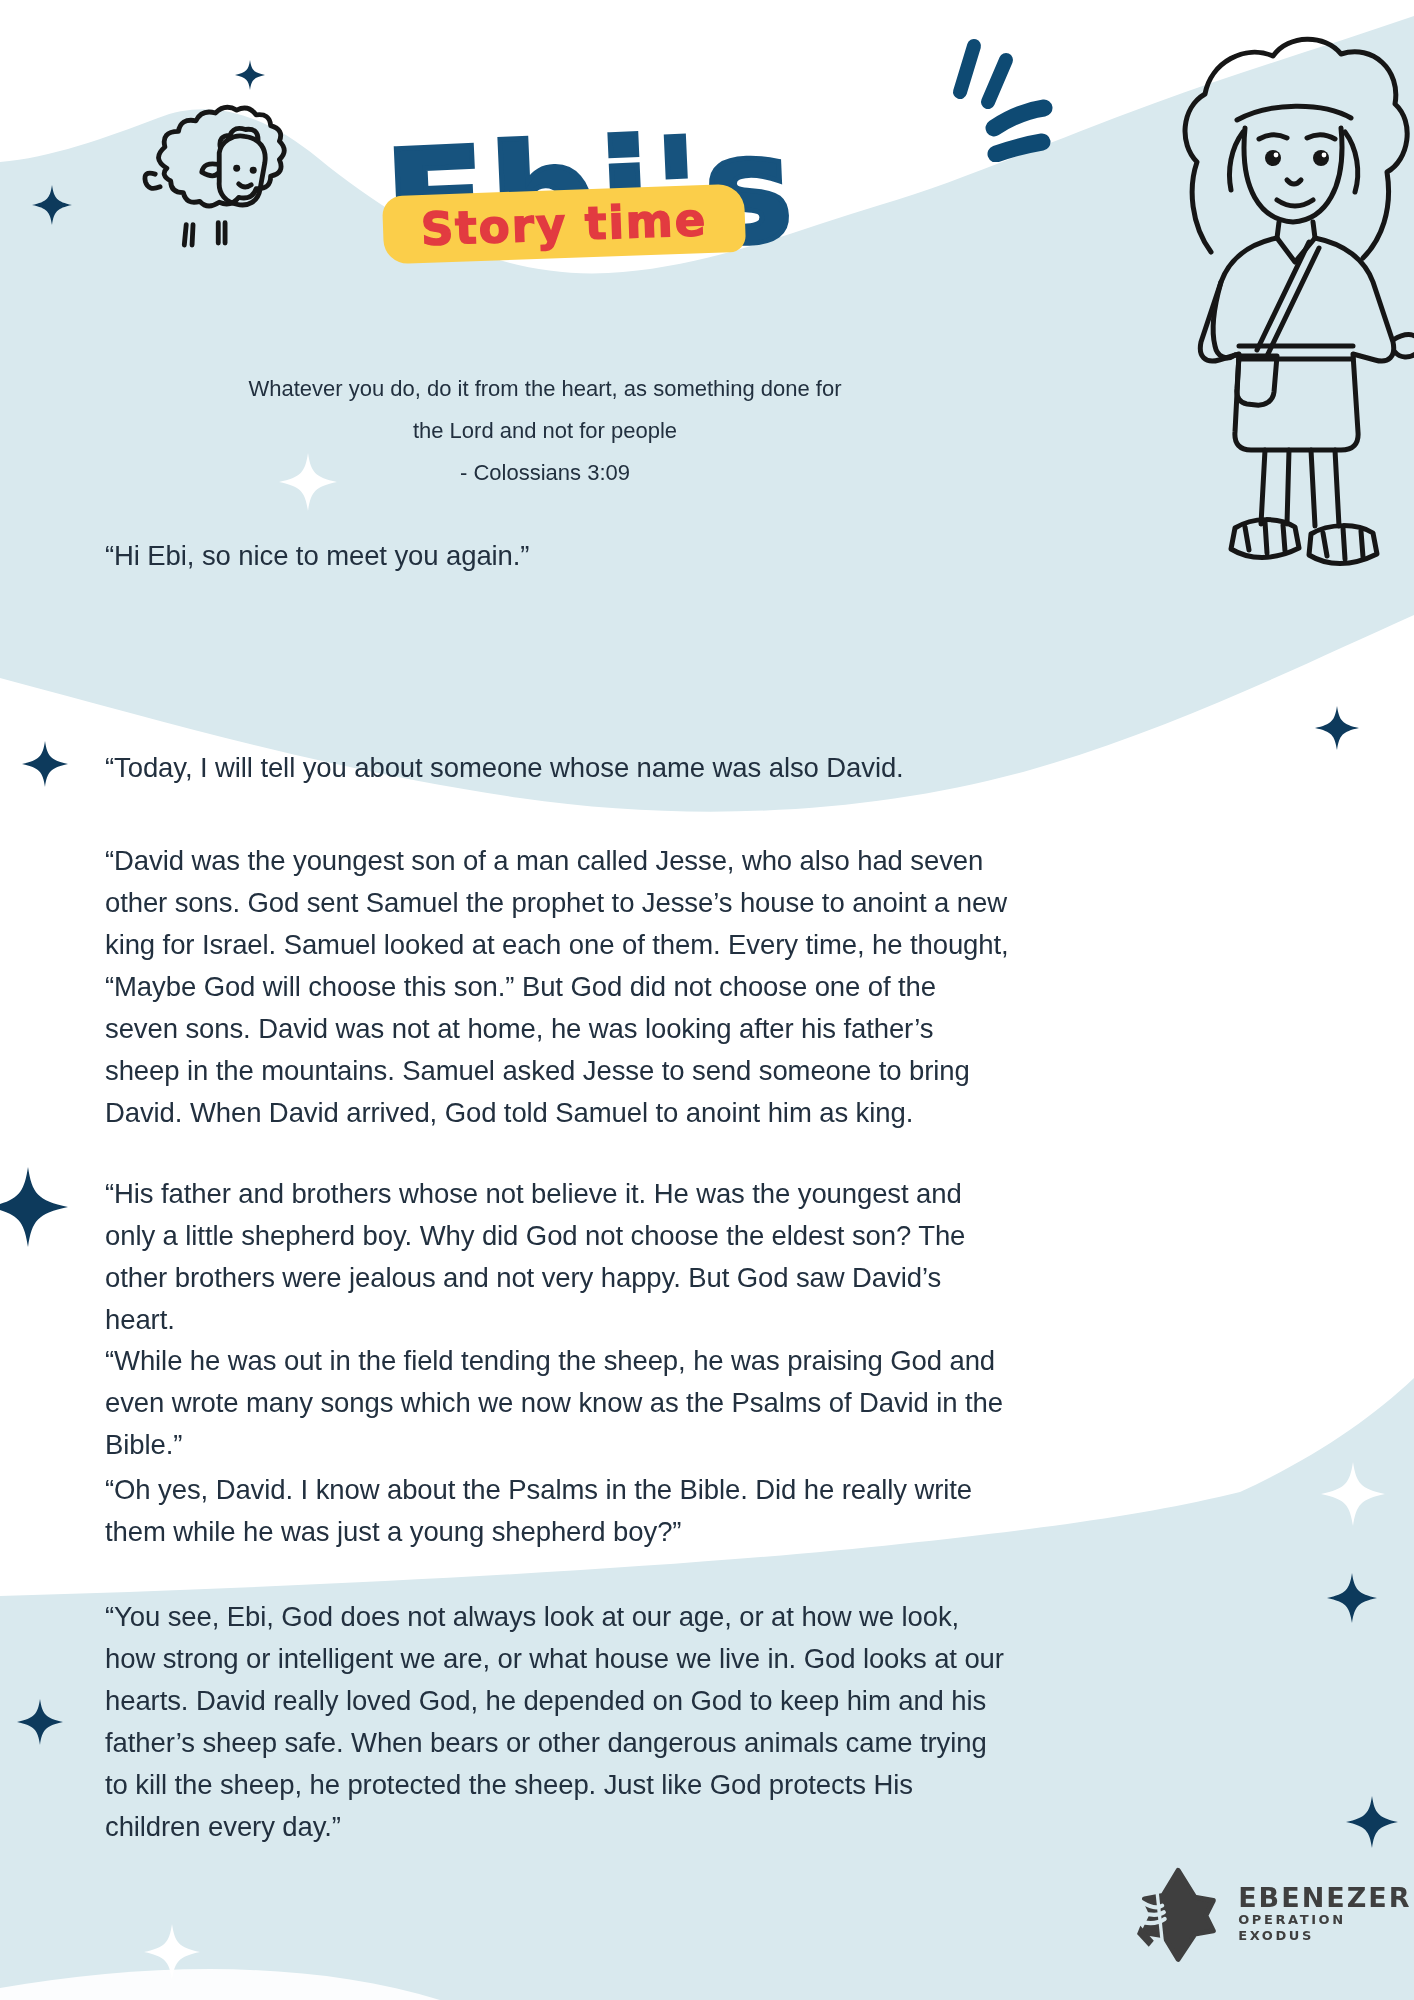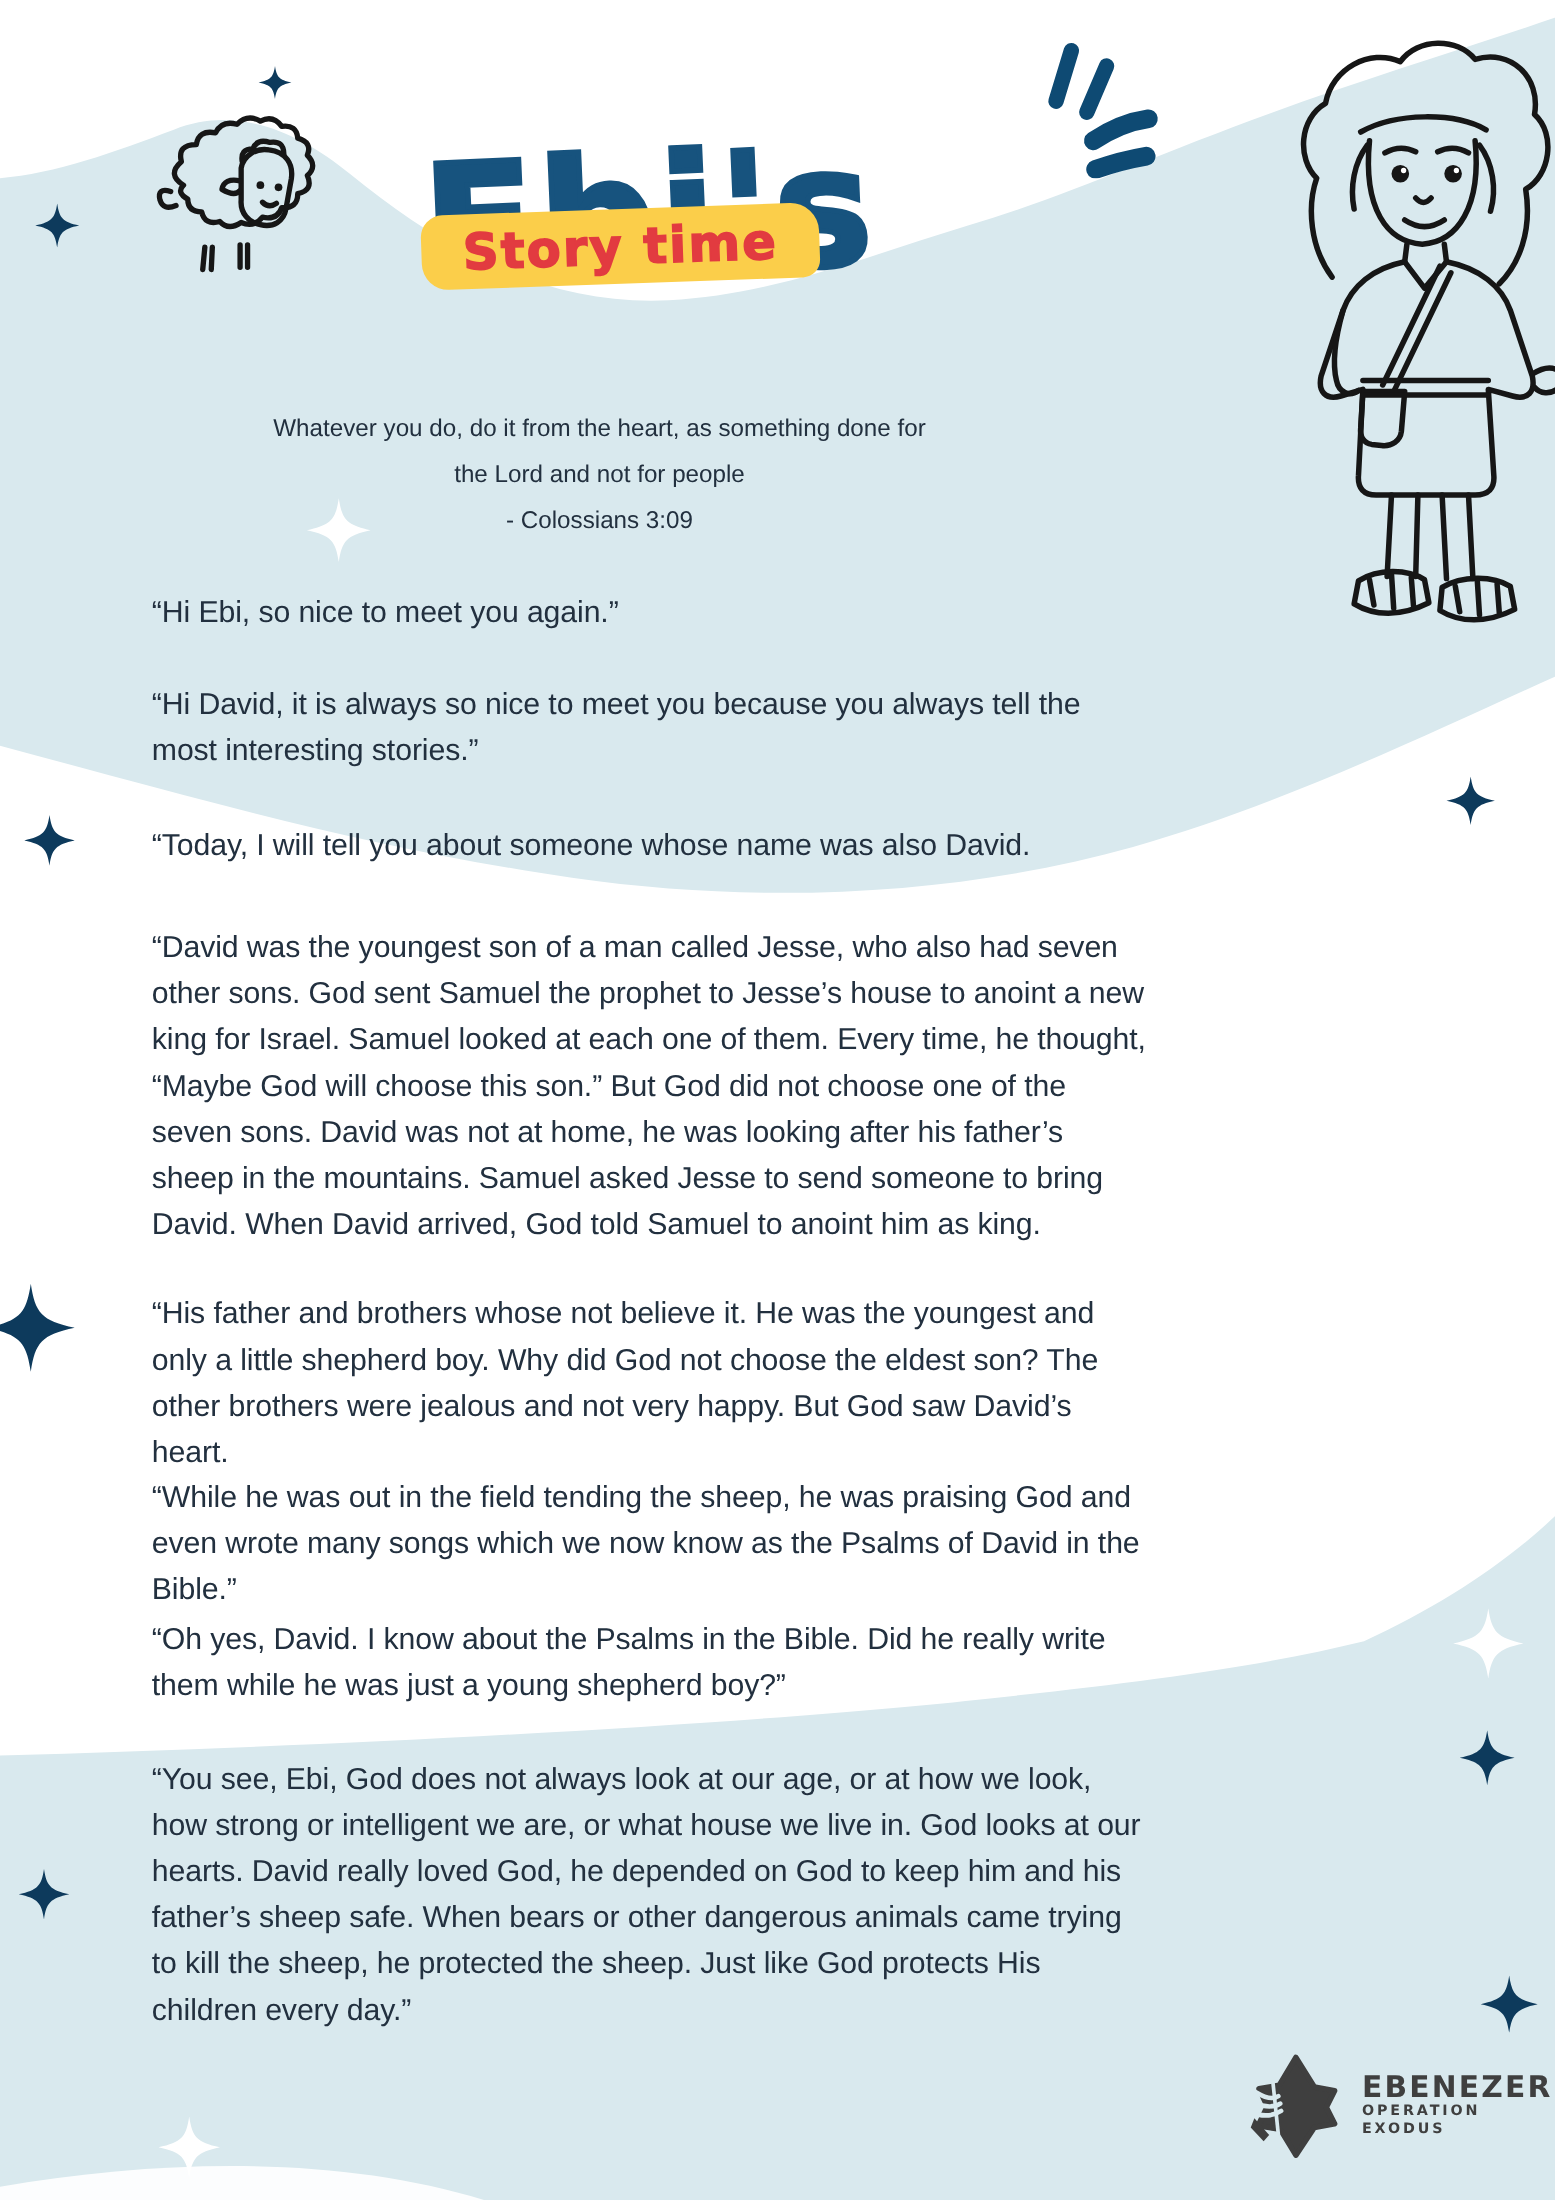--- a/index.html
+++ b/index.html
@@ -32,21 +32,20 @@
     -webkit-text-stroke:1.5px #e23b40;
   }
   .verse{
     position:absolute;left:145px;top:368px;width:800px;
     text-align:center;font-size:22px;line-height:42px;color:#22303f;
   }
   .para{
     position:absolute;left:105px;width:910px;
     font-size:27.5px;line-height:42px;color:#22303f;
     letter-spacing:-0.1px;
-    margin-left:33px;
   }
   .p0{top:535px}.p1{top:619px}.p2{top:747px}.p3{top:840px}
   .p4{top:1173px}.p5{top:1340px}.p6{top:1469px}.p7{top:1596px}
   .logo{position:absolute;left:1132px;top:1864px;display:flex;align-items:center;}
   .logo-text{margin-left:14px;color:#3f3f3f;}
   .logo-name{
     font-family:"DejaVu Sans",sans-serif;font-weight:bold;
     font-size:27px;letter-spacing:2px;line-height:28px;
   }
   .logo-tagline{
@@ -154,21 +153,20 @@
     <path d="M180,513 L184,536 M200,508 L202,539 M218,511 L220,537"></path>
   </svg>
 
   <div class="verse">
     <div>Whatever you do, do it from the heart, as something done for</div>
     <div>the Lord and not for people</div>
     <div>- Colossians 3:09</div>
   </div>
 
   <div class="para p0">“Hi Ebi, so nice to meet you again.”</div>
-  <div class="para p1">“Hi David, it is always so nice to meet you because you always tell the most interesting stories.”</div>
   <div class="para p2">“Today, I will tell you about someone whose name was also David.</div>
   <div class="para p3">“David was the youngest son of a man called Jesse, who also had seven other sons. God sent Samuel the prophet to Jesse’s house to anoint a new king for Israel. Samuel looked at each one of them. Every time, he thought, “Maybe God will choose this son.” But God did not choose one of the seven sons. David was not at home, he was looking after his father’s sheep in the mountains. Samuel asked Jesse to send someone to bring David. When David arrived, God told Samuel to anoint him as king.</div>
   <div class="para p4">“His father and brothers whose not believe it. He was the youngest and only a little shepherd boy. Why did God not choose the eldest son? The other brothers were jealous and not very happy. But God saw David’s heart.</div>
   <div class="para p5">“While he was out in the field tending the sheep, he was praising God and even wrote many songs which we now know as the Psalms of David in the Bible.”</div>
   <div class="para p6">“Oh yes, David. I know about the Psalms in the Bible. Did he really write them while he was just a young shepherd boy?”</div>
   <div class="para p7">“You see, Ebi, God does not always look at our age, or at how we look, how strong or intelligent we are, or what house we live in. God looks at our hearts. David really loved God, he depended on God to keep him and his father’s sheep safe. When bears or other dangerous animals came trying to kill the sheep, he protected the sheep. Just like God protects His children every day.”</div>
 
   <div class="logo">
     <svg width="98" height="100" viewBox="0 0 110 112">
       <path d="M55,4 L75,36 L97,40 L88,58 L97,76 L75,80 L55,110 L38,82 L14,78 L24,57 L15,38 L37,34 Z" fill="#3f3f3f" stroke="#3f3f3f" stroke-width="6" stroke-linejoin="round"></path>

